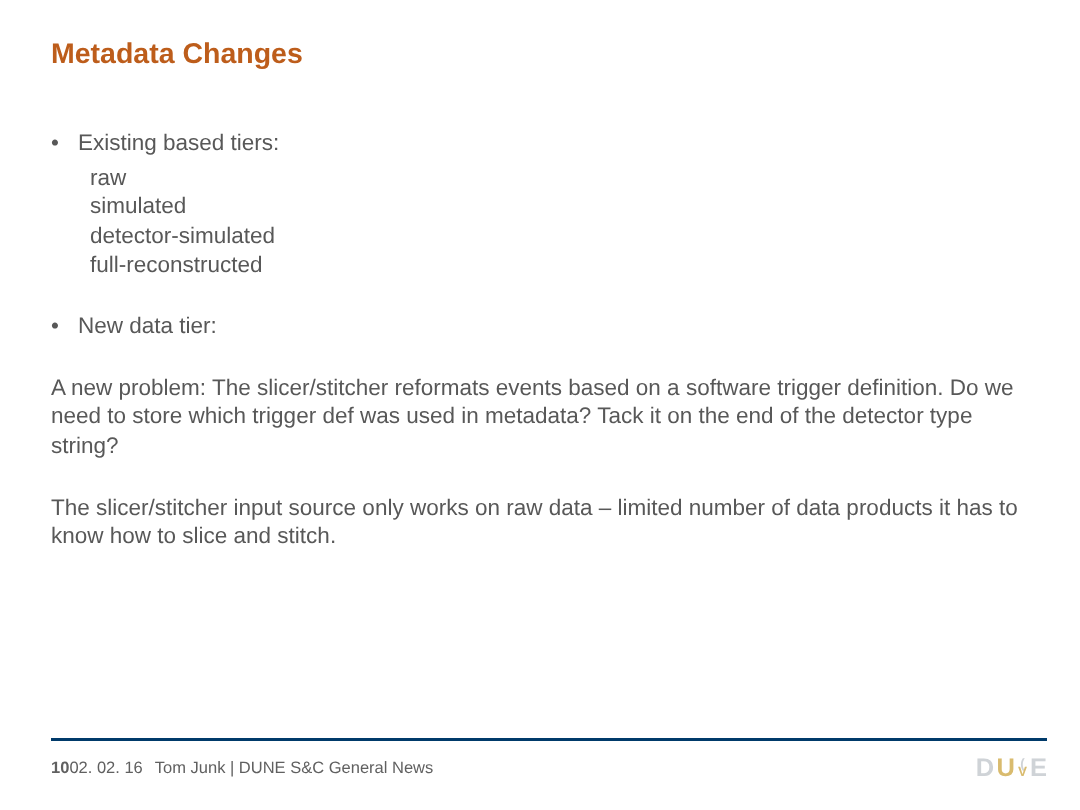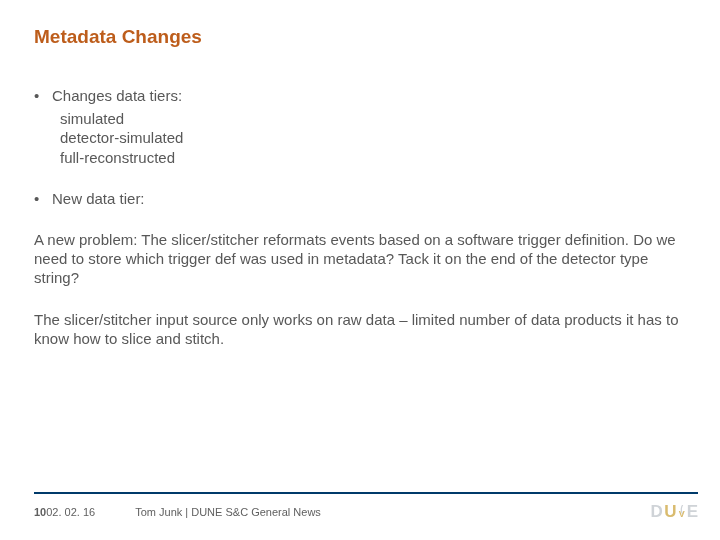--- a/index.html
+++ b/index.html
@@ -58,21 +58,21 @@
       background: #003a6a;
       margin-bottom: 8px;
     }
     .frow {
       display: flex;
       align-items: center;
       font-size: 11px;
       color: #606060;
     }
     .pg { font-weight: bold; }
-    .dt { margin-right: 40px; }
+    .dt { margin-right: 8px; }
     .logo {
       margin-left: auto;
       display: flex;
       align-items: center;
       gap: 1px;
     }
     .logo .d { color: #cfd3d7; font-weight: bold; font-size: 17px; letter-spacing: 0.5px; }
     .logo .u { color: #d9bb6e; font-weight: bold; font-size: 17px; }
     .logo .mid {
       display: flex; flex-direction: column; align-items: center;
@@ -86,22 +86,23 @@
 <body>
 
 <div class="slide">
 
   <div class="title">Metadata Changes</div>
 
   <div class="content">
 
     <div class="bullet">
       <span class="dot">•</span>
-      <span class="btxt">Changes data tiers:</span>
+      <span class="btxt">Existing based tiers:</span>
     </div>
+    <span class="sub">raw</span>
     <span class="sub">simulated</span>
     <span class="sub">detector-simulated</span>
     <span class="sub">full-reconstructed</span>
 
     <div class="sp"></div>
 
     <div class="bullet">
       <span class="dot">•</span>
       <span class="btxt">New data tier:</span>
     </div>

